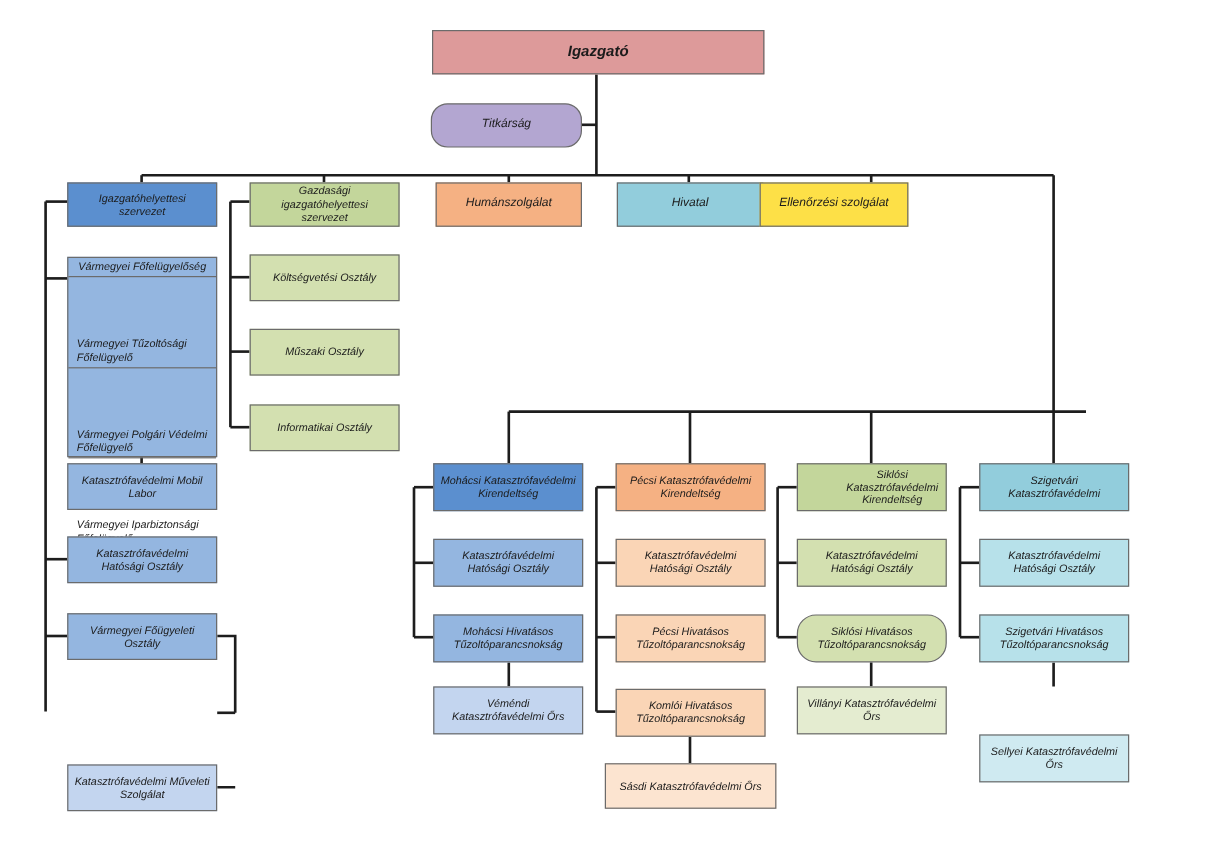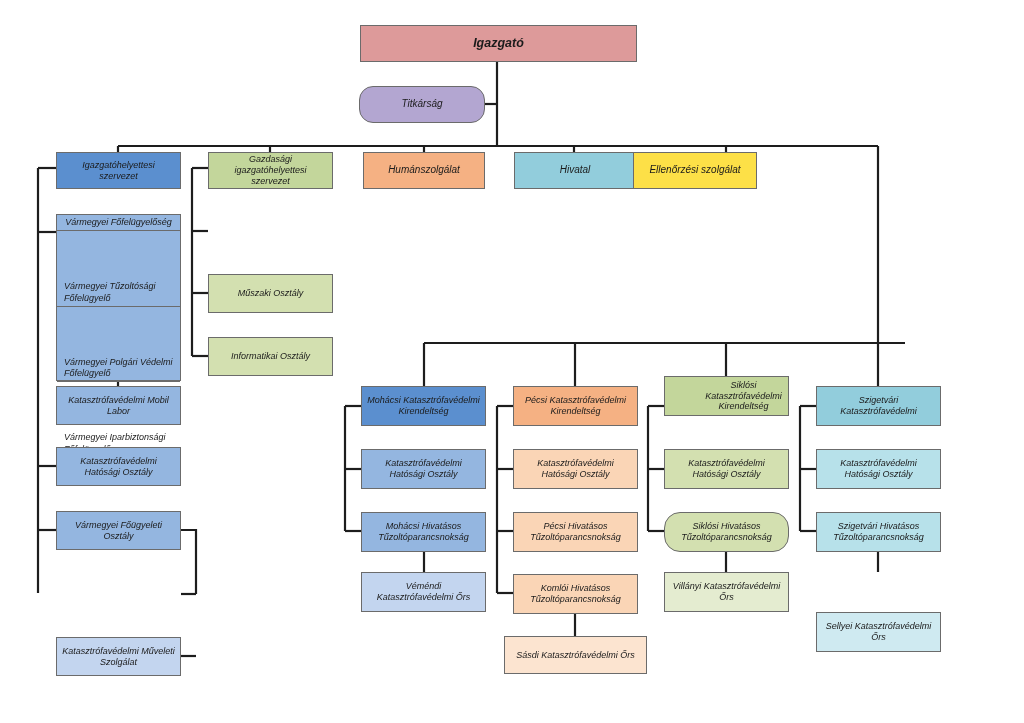--- a/index.html
+++ b/index.html
@@ -162,20 +162,23 @@
 
   <div class="node lbl-9" style="left:56px;top:511px;width:125px;height:39px;background:#94b6e0;">
     <span>Vármegyei Főügyeleti Osztály</span>
   </div>
 
 
   <div class="node lbl-9" style="left:56px;top:637px;width:125px;height:39px;background:#c3d5ef;">
     <span>Katasztrófavédelmi Műveleti Szolgálat</span>
   </div>
 
+  <div class="node lbl-9" style="left:208px;top:212px;width:125px;height:39px;background:#d3e0b0;">
+    <span>Költségvetési Osztály</span>
+  </div>
 
   <div class="node lbl-9" style="left:208px;top:274px;width:125px;height:39px;background:#d3e0b0;">
     <span>Műszaki Osztály</span>
   </div>
 
   <div class="node lbl-9" style="left:208px;top:337px;width:125px;height:39px;background:#d3e0b0;">
     <span>Informatikai Osztály</span>
   </div>
 
   <div class="node lbl-9" style="left:361px;top:386px;width:125px;height:40px;background:#5b8fcf;">
@@ -200,21 +203,21 @@
   <div class="node lbl-9" style="left:513px;top:512px;width:125px;height:40px;background:#fad5b6;">
     <span>Pécsi Hivatásos Tűzoltóparancsnokság</span>
   </div>
   <div class="node lbl-9" style="left:513px;top:574px;width:125px;height:40px;background:#fad5b6;">
     <span>Komlói Hivatásos Tűzoltóparancsnokság</span>
   </div>
   <div class="node lbl-9" style="left:504px;top:636px;width:143px;height:38px;background:#fce4d0;">
     <span>Sásdi Katasztrófavédelmi Őrs</span>
   </div>
 
-  <div class="node lbl-9" style="left:664px;top:376px;width:125px;height:40px;background:#c3d69b;padding-left:39px;">
+  <div class="node lbl-9" style="left:664px;top:386px;width:125px;height:40px;background:#c3d69b;padding-left:39px;">
     <span>Siklósi Katasztrófavédelmi Kirendeltség</span>
   </div>
   <div class="node lbl-9" style="left:664px;top:449px;width:125px;height:40px;background:#d3e0b0;">
     <span>Katasztrófavédelmi Hatósági Osztály</span>
   </div>
   <div class="node lbl-9" style="left:664px;top:512px;width:125px;height:40px;background:#d3e0b0;border-radius:16px;">
     <span>Siklósi Hivatásos Tűzoltóparancsnokság</span>
   </div>
   <div class="node lbl-9" style="left:664px;top:572px;width:125px;height:40px;background:#e4ecd0;">
     <span>Villányi Katasztrófavédelmi Őrs</span>

